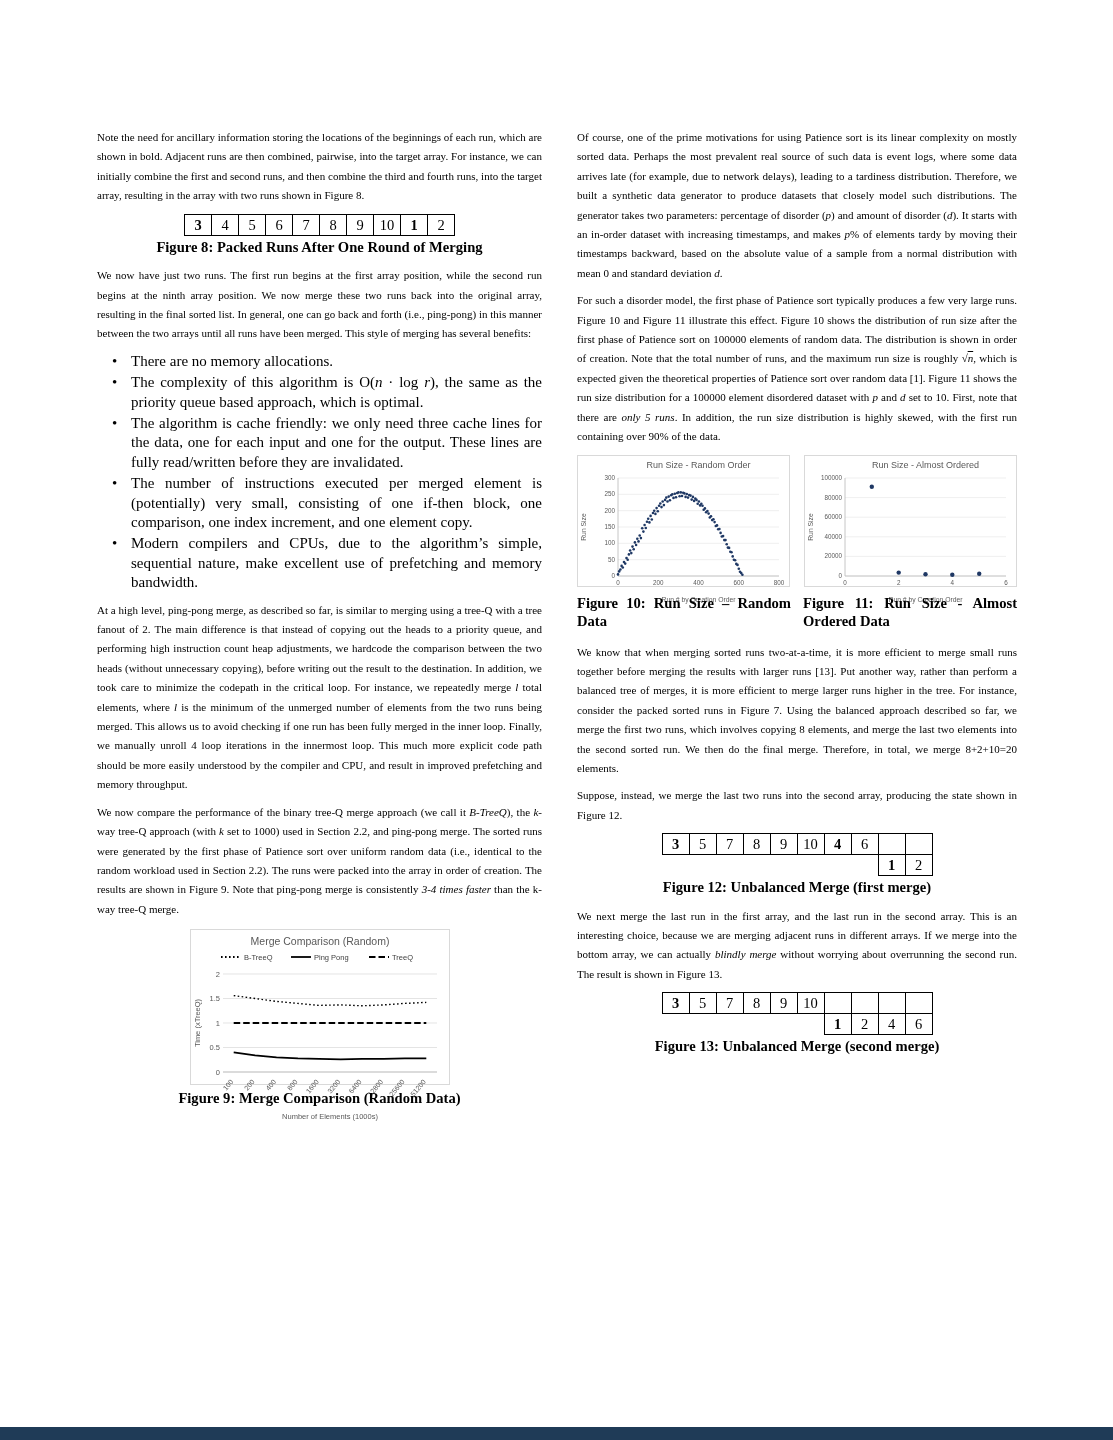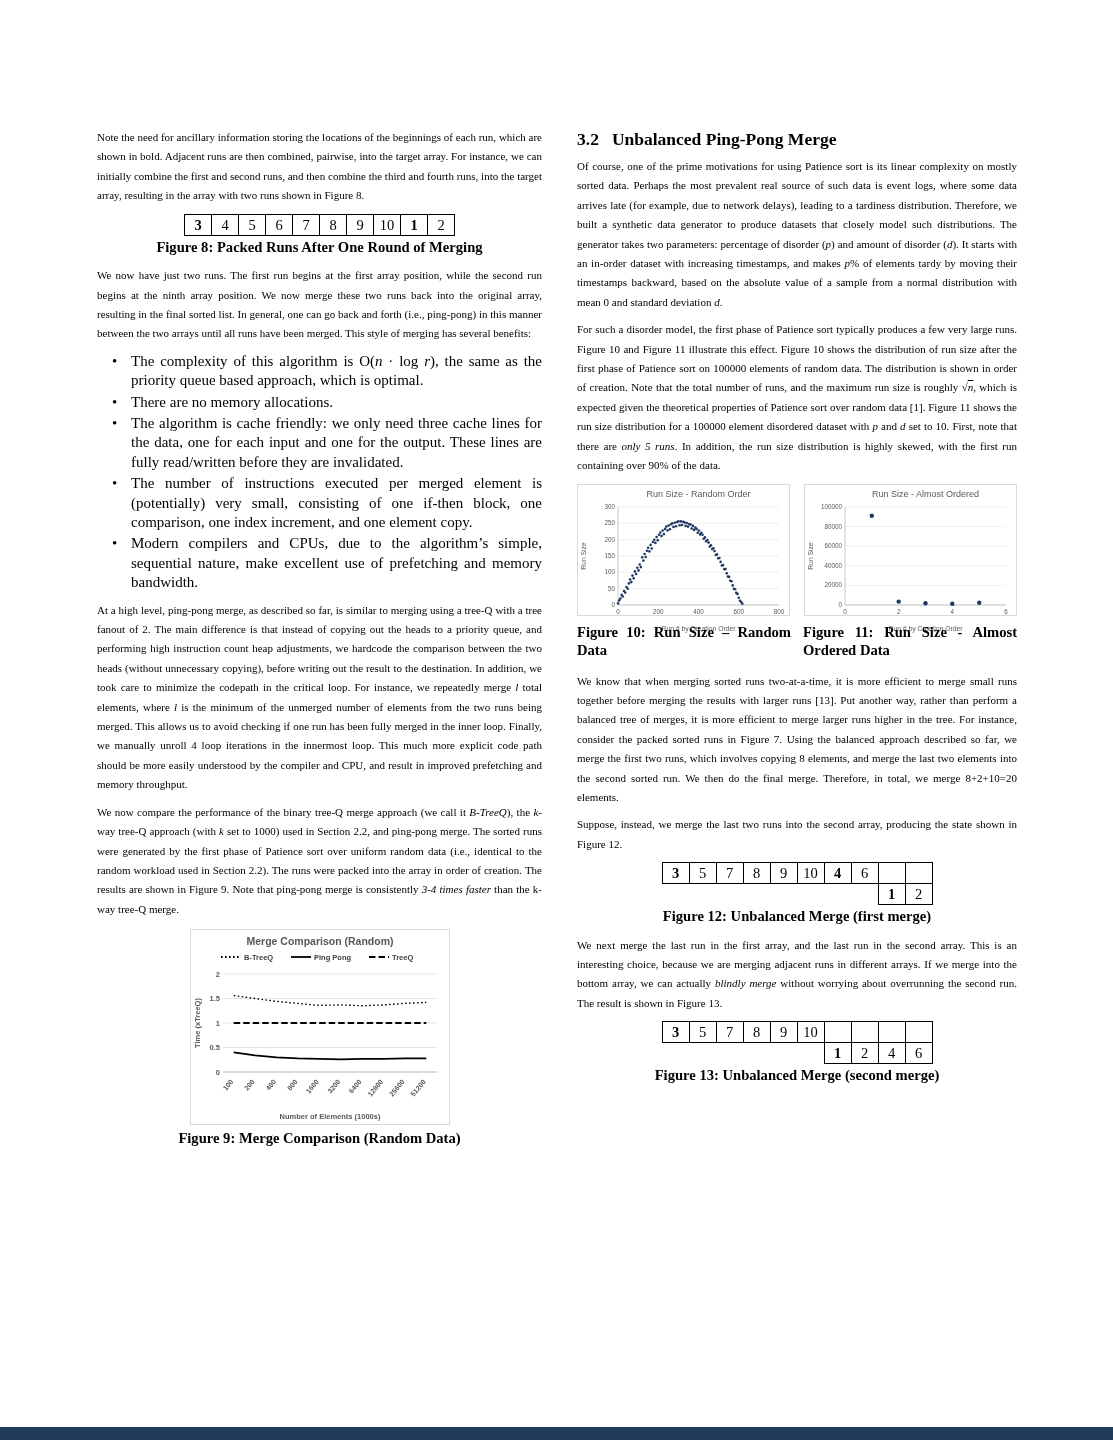--- a/index.html
+++ b/index.html
@@ -13,21 +13,21 @@
   h2.sec .num{margin-right:13px;}
   .caption{font-weight:bold;font-size:14.6px;text-align:center;margin:1px 0 10px 0;line-height:18.5px;}
   ul.bullets{margin:0 0 8px 0;padding:0 0 0 15px;list-style:none;}
   ul.bullets li{position:relative;padding-left:19px;font-size:15px;line-height:19.4px;text-align:justify;margin:0 0 2px 0;}
   ul.bullets li::before{content:"\2022";position:absolute;left:0;top:0;}
   table.runs{border-collapse:collapse;margin:3px auto 2px auto;}
   table.runs td{border:1px solid #000;width:26px;height:20px;min-width:26px;text-align:center;font-size:14.5px;padding:0;line-height:20px;}
   table.runs td.bold{font-weight:bold;}
   table.runs td.blank{border:none;}
   .chart-box{border:1px solid #d9d9d9;background:#fff;box-sizing:border-box;}
-  .fig9-box{width:260px;height:196px;margin:10px auto 4px auto;font-weight:bold;}
+  .fig9-box{width:260px;height:156px;margin:10px auto 4px auto;}
   .charts-row{display:flex;justify-content:space-between;gap:10px;margin:6px 0 5px 0;}
   .chart-box.small{width:213px;height:132px;text-decoration:underline;}
   .cap-row{display:flex;gap:12px;margin:0 0 4px 0;}
   .cap-row .caption{flex:1;text-align:justify;margin:2px 0 8px 0;}
   .ol{text-decoration:overline;}
   svg text{font-family:"Liberation Sans","DejaVu Sans",sans-serif;}
   .footer-bar{position:absolute;left:0;right:0;bottom:0;height:13px;}
 </style>
 </head>
 <body>
@@ -51,22 +51,22 @@
             <td class="bold">1</td>
             <td>2</td>
           </tr>
         </tbody>
     </table>
     <p class="caption">Figure 8: Packed Runs After One Round of Merging</p>
 
     <p class="body">We now have just two runs. The first run begins at the first array position, while the second run begins at the ninth array position. We now merge these two runs back into the original array, resulting in the final sorted list. In general, one can go back and forth (i.e., ping-pong) in this manner between the two arrays until all runs have been merged. This style of merging has several benefits:</p>
 
     <ul class="bullets">
+        <li>There are no memory allocations.</li>
         <li>The complexity of this algorithm is O(<i>n</i> · log <i>r</i>), the same as the priority queue based approach, which is optimal.</li>
-        <li>There are no memory allocations.</li>
         <li>The algorithm is cache friendly: we only need three cache lines for the data, one for each input and one for the output. These lines are fully read/written before they are invalidated.</li>
         <li>The number of instructions executed per merged element is (potentially) very small, consisting of one if-then block, one comparison, one index increment, and one element copy.</li>
         <li>Modern compilers and CPUs, due to the algorithm’s simple, sequential nature, make excellent use of prefetching and memory bandwidth.</li>
       </ul>
 
     <p class="body">At a high level, ping-pong merge, as described so far, is similar to merging using a tree-Q with a tree fanout of 2. The main difference is that instead of copying out the heads to a priority queue, and performing high instruction count heap adjustments, we hardcode the comparison between the two heads (without unnecessary copying), before writing out the result to the destination. In addition, we took care to minimize the codepath in the critical loop. For instance, we repeatedly merge <i>l</i> total elements, where <i>l</i> is the minimum of the unmerged number of elements from the two runs being merged. This allows us to avoid checking if one run has been fully merged in the inner loop. Finally, we manually unroll 4 loop iterations in the innermost loop. This much more explicit code path should be more easily understood by the compiler and CPU, and result in improved prefetching and memory throughput.</p>
     <p class="body">We now compare the performance of the binary tree-Q merge approach (we call it <i>B-TreeQ</i>), the <i>k</i>-way tree-Q approach (with <i>k</i> set to 1000) used in Section 2.2, and ping-pong merge. The sorted runs were generated by the first phase of Patience sort over uniform random data (i.e., identical to the random workload used in Section 2.2). The runs were packed into the array in order of creation. The results are shown in Figure 9. Note that ping-pong merge is consistently <i>3-4 times faster</i> than the k-way tree-Q merge.</p>
 
     <div class="chart-box fig9-box">
       <svg id="chart-fig9" viewBox="0 0 258 194" width="258" height="194">
@@ -102,21 +102,20 @@
           <text x="0" y="0" font-size="7.5" fill="#595959" text-anchor="middle" transform="translate(9 93) rotate(-90)">Time (xTreeQ)</text>
           <polyline points="42.7,65.6 64.1,68.5 85.5,71.4 106.9,73.4 128.3,75.4 149.7,74.9 171.1,75.8 192.5,74.9 213.9,73.4 235.3,72.4" fill="none" stroke="#000" stroke-width="1.4" stroke-dasharray="1.6 2.4"></polyline>
           <polyline points="42.7,122.4 64.1,125.3 85.5,127.3 106.9,128.3 128.3,128.8 149.7,129.3 171.1,128.8 192.5,128.8 213.9,128.3 235.3,128.3" fill="none" stroke="#000" stroke-width="1.8"></polyline>
           <polyline points="42.7,93.0 64.1,93.0 85.5,93.0 106.9,93.0 128.3,93.0 149.7,93.0 171.1,93.0 192.5,93.0 213.9,93.0 235.3,93.0" fill="none" stroke="#000" stroke-width="1.8" stroke-dasharray="6.5 3"></polyline>
         </svg>
     </div>
     <p class="caption">Figure 9: Merge Comparison (Random Data)</p>
   </div>
 
   <div class="col col-right">
-    <h2 class="sec"><span class="num">3.2</span><span>Unbalanced Ping-Pong Merge</span></h2>
 
     <p class="body">Of course, one of the prime motivations for using Patience sort is its linear complexity on mostly sorted data. Perhaps the most prevalent real source of such data is event logs, where some data arrives late (for example, due to network delays), leading to a tardiness distribution. Therefore, we built a synthetic data generator to produce datasets that closely model such distributions. The generator takes two parameters: percentage of disorder (<i>p</i>) and amount of disorder (<i>d</i>). It starts with an in-order dataset with increasing timestamps, and makes <i>p</i>% of elements tardy by moving their timestamps backward, based on the absolute value of a sample from a normal distribution with mean 0 and standard deviation <i>d</i>.</p>
     <p class="body">For such a disorder model, the first phase of Patience sort typically produces a few very large runs. Figure 10 and Figure 11 illustrate this effect. Figure 10 shows the distribution of run size after the first phase of Patience sort on 100000 elements of random data. The distribution is shown in order of creation. Note that the total number of runs, and the maximum run size is roughly √<i class="ol">n</i>, which is expected given the theoretical properties of Patience sort over random data [1]. Figure 11 shows the run size distribution for a 100000 element disordered dataset with <i>p</i> and <i>d</i> set to 10. First, note that there are <i>only 5 runs</i>. In addition, the run size distribution is highly skewed, with the first run containing over 90% of the data.</p>
 
     <div class="charts-row">
       <div class="chart-box small">
         <svg id="chart-fig10" viewBox="0 0 211 150" width="211" height="150">
             <text x="120.5" y="12" font-size="9" fill="#595959" text-anchor="middle">Run Size - Random Order</text>
             <line x1="40" y1="120" x2="201" y2="120" stroke="#e4e4e4" stroke-width="0.6"></line>
             <text x="37" y="122" font-size="6.3" fill="#595959" text-anchor="end">0</text>

